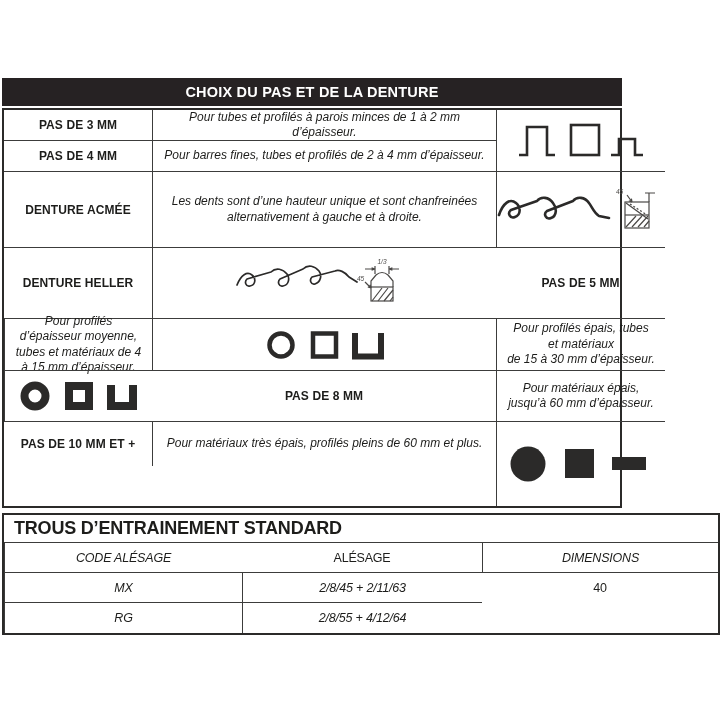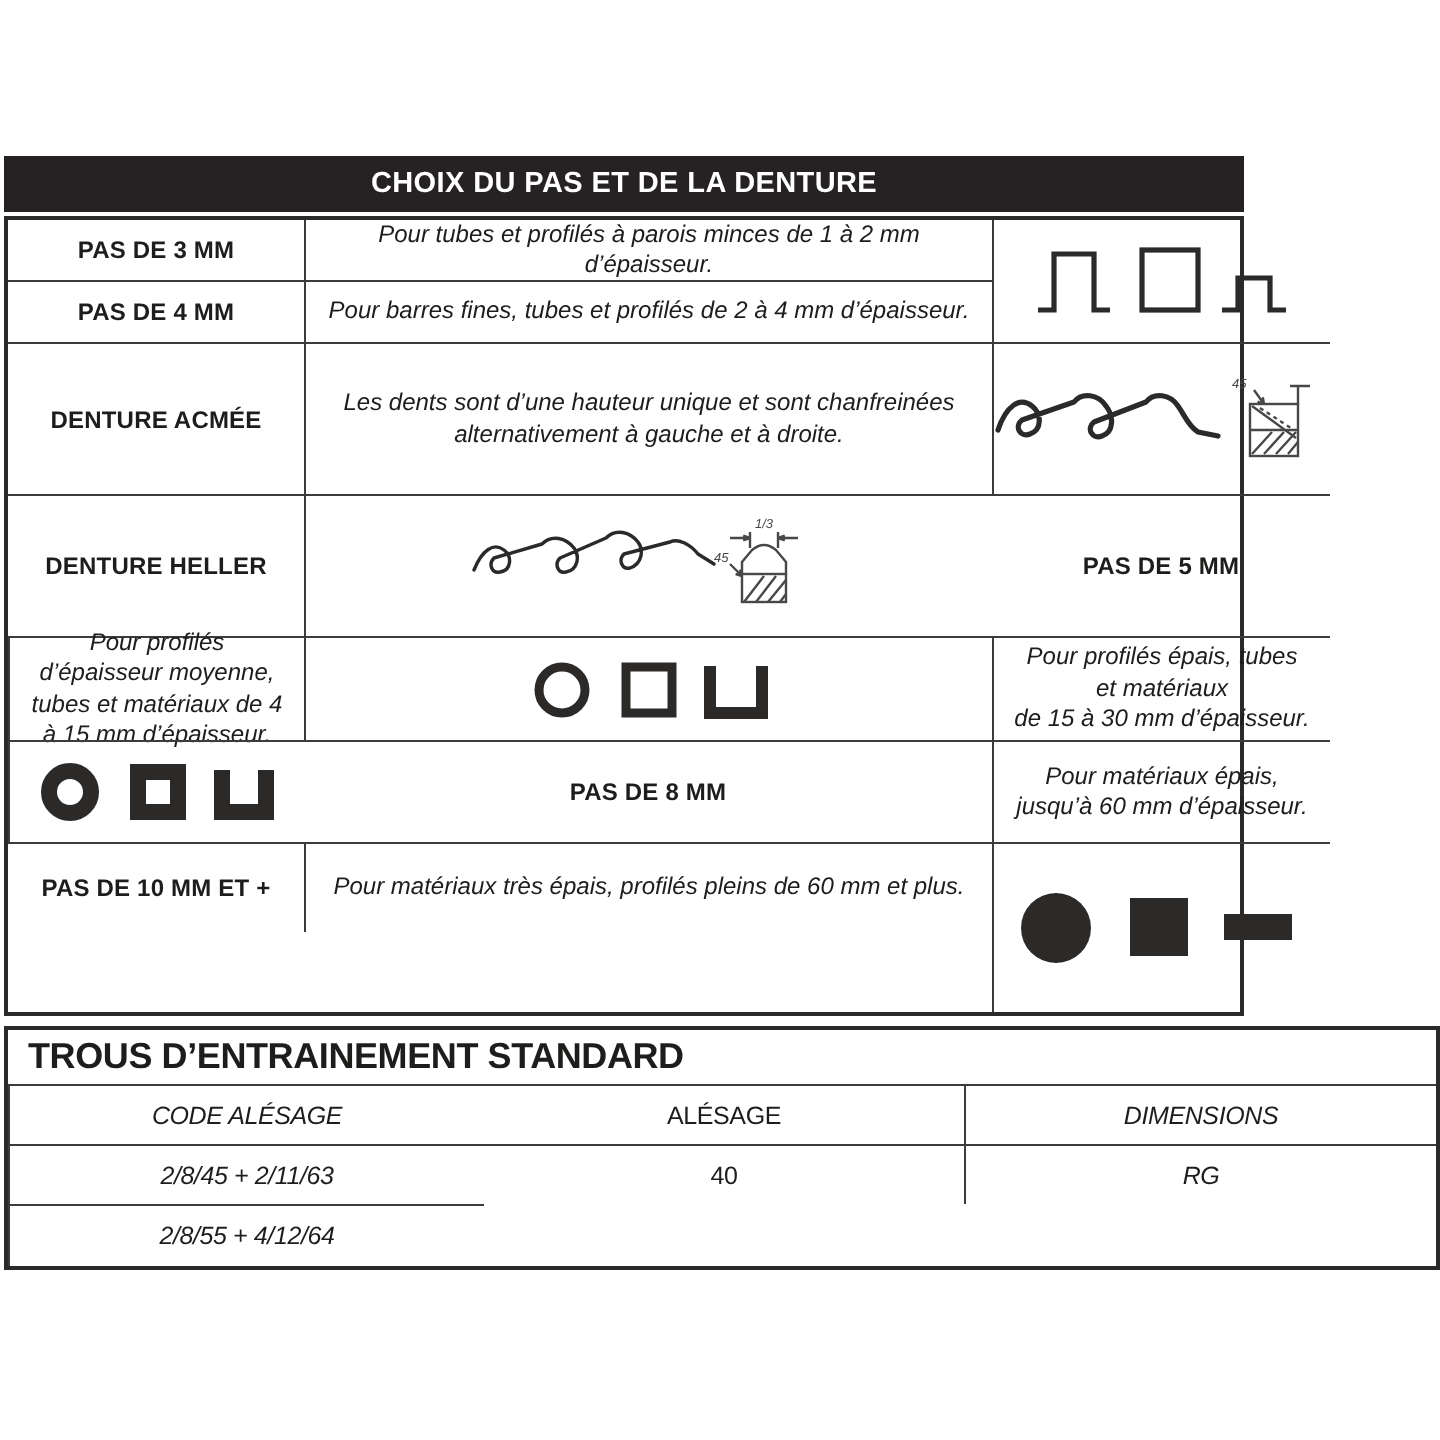--- a/index.html
+++ b/index.html
@@ -143,20 +143,21 @@
 
   <div class="holes-table">
     <div class="holes-title-row">
       <span class="holes-title">TROUS D’ENTRAINEMENT STANDARD</span>
     </div>
     <div class="holes-grid">
       <div class="hcell bl">CODE ALÉSAGE</div>
       <div class="hcell">ALÉSAGE</div>
       <div class="hcell bl">DIMENSIONS</div>
 
+      <div class="hcell bt bl">MX</div>
       <div class="hcell bt bl">2/8/45 + 2/11/63</div>
 
       <div class="hcell bt">40</div>
       <div class="hcell bt bl">RG</div>
       <div class="hcell bt bl">2/8/55 + 4/12/64</div>
     </div>
   </div>
 
 </div>
 

